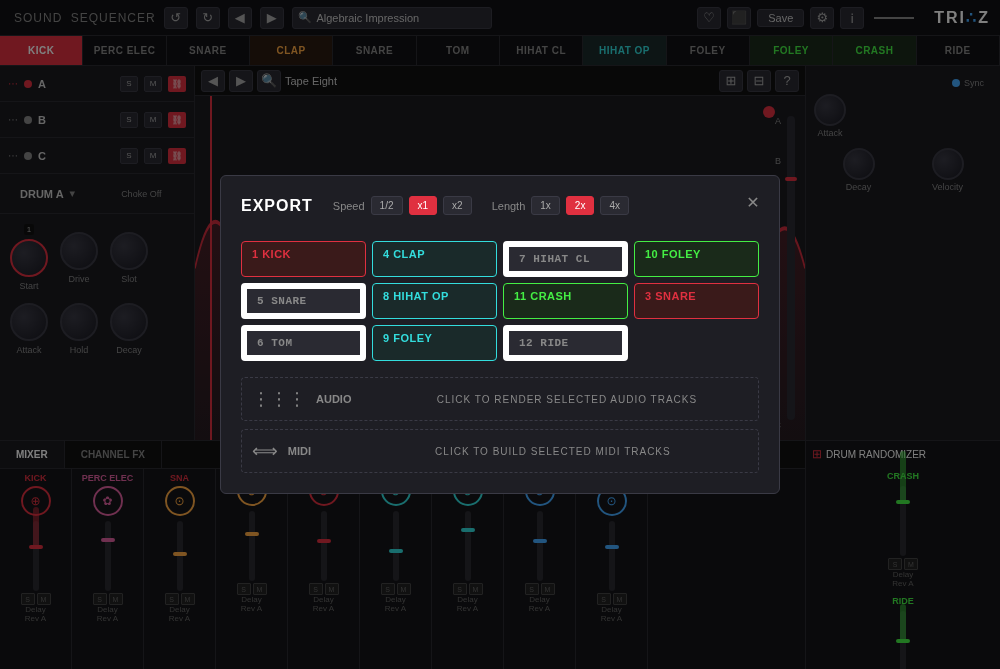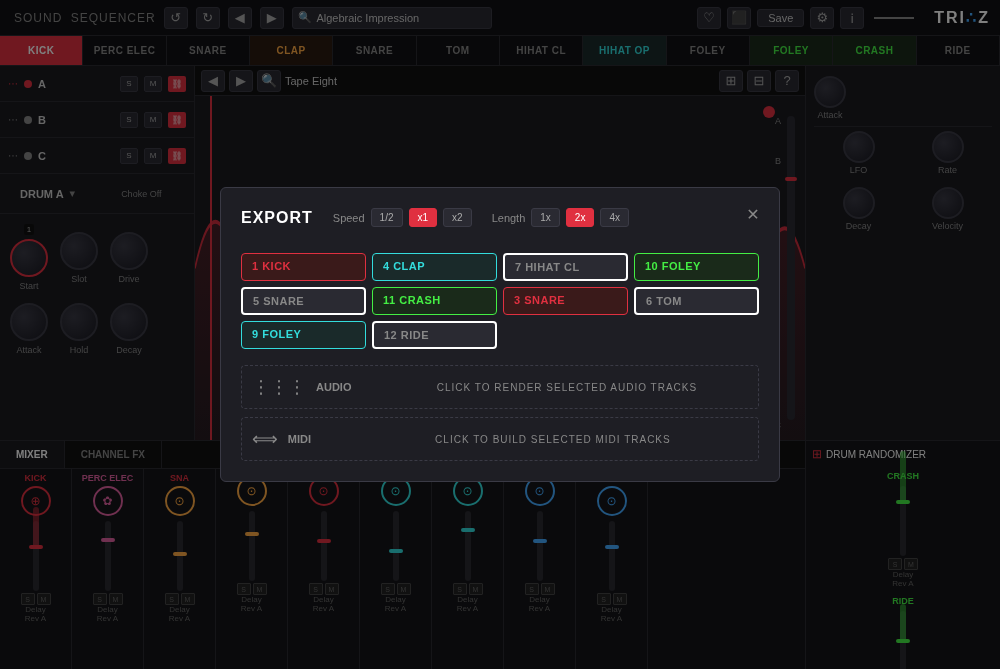--- a/index.html
+++ b/index.html
@@ -374,21 +374,22 @@
       border: 1px solid #3dd;
     }
     .track-item.selected-green {
       background: #1a2a1a;
       color: #4e4;
       border: 1px solid #4e4;
     }
     .track-item.unselected {
       background: #2a2a32;
       color: #888;
-      border: 2px solid #ffffff;
+      border: 6px solid #ffffff;
+      font-family: Liberation Mono, monospace;
     }
     .export-actions {
       display: flex;
       flex-direction: column;
       gap: 8px;
     }
     .export-action-row {
       display: flex;
       align-items: center;
       gap: 10px;
@@ -586,25 +587,25 @@
       </div>
 
       <div style="display:flex;flex-wrap:wrap;padding:4px">
         <div class="knob-group">
           <div style="font-size:8px;color:#aaa;background:#111;padding:1px 3px;border-radius:2px">1</div>
           <div class="knob" style="border-color:#e03040"></div>
           <span class="knob-label">Start</span>
         </div>
         <div class="knob-group">
           <div class="knob"></div>
-          <span class="knob-label">Slot</span>
+          <span class="knob-label">Drive</span>
         </div>
         <div class="knob-group">
           <div class="knob"></div>
-          <span class="knob-label">Drive</span>
+          <span class="knob-label">Slot</span>
         </div>
         <div class="knob-group">
           <div class="knob"></div>
           <span class="knob-label">Attack</span>
         </div>
         <div class="knob-group">
           <div class="knob"></div>
           <span class="knob-label">Hold</span>
         </div>
         <div class="knob-group">
@@ -650,40 +651,34 @@
         </svg>
         
         <div style="position:absolute;right:24px;top:20px;font-size:9px;color:#888">A</div>
         <div style="position:absolute;right:24px;top:60px;font-size:9px;color:#888">B</div>
         <div style="position:absolute;right:24px;bottom:10px;font-size:9px;color:#888">C</div>
       </div>
     </div>
 
     <div class="right-panel">
 
+      <div class="sync-row">
+        <div class="sync-dot"></div>
+        <span>Sync</span>
+      </div>
 
       <div style="display:flex;flex-direction:column;gap:4px">
 
         <div style="display:flex;justify-content:space-between;padding:2px 0">
           <div class="knob-sm-group">
             <div class="knob-sm"></div>
             <span class="knob-sm-label">Attack</span>
           </div>
         </div>
 
-        <div style="display:flex;justify-content:space-around;padding:4px 0;border-top:1px solid #2a2a30">
-          <div class="knob-sm-group">
-            <div class="knob-sm"></div>
-            <span class="knob-sm-label">LFO</span>
-          </div>
-          <div class="knob-sm-group">
-            <div class="knob-sm"></div>
-            <span class="knob-sm-label">Rate</span>
-          </div>
-        </div>
         <div style="display:flex;justify-content:space-around;padding:4px 0">
           <div class="knob-sm-group">
             <div class="knob-sm"></div>
             <span class="knob-sm-label">Decay</span>
           </div>
           <div class="knob-sm-group">
             <div class="knob-sm"></div>
             <span class="knob-sm-label">Velocity</span>
           </div>
         </div>
@@ -883,20 +878,21 @@
       </div>
 
       <div class="track-grid">
 
         <div class="track-item selected-red">1 KICK</div>
         <div class="track-item selected-teal">4 CLAP</div>
         <div class="track-item unselected">7 HIHAT CL</div>
         <div class="track-item selected-green">10 FOLEY</div>
 
         <div class="track-item unselected">5 SNARE</div>
+        <div class="track-item selected-teal">8 HIHAT OP</div>
         <div class="track-item selected-green">11 CRASH</div>
 
         <div class="track-item selected-red">3 SNARE</div>
         <div class="track-item unselected">6 TOM</div>
         <div class="track-item selected-teal">9 FOLEY</div>
         <div class="track-item unselected">12 RIDE</div>
       </div>
 
       <div class="export-actions">
         <div class="export-action-row">

